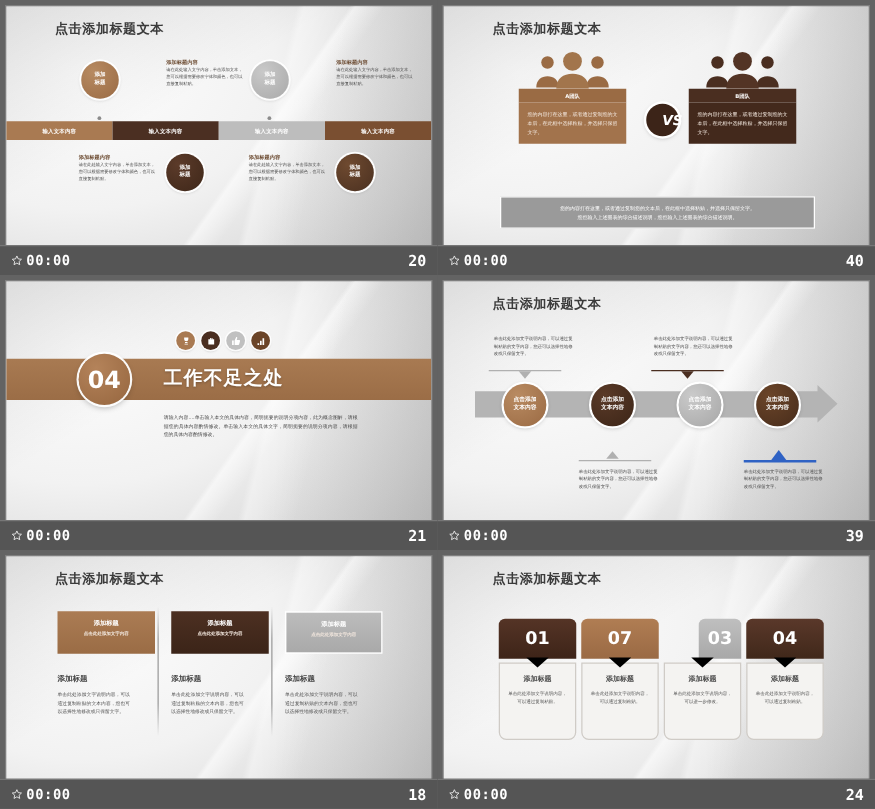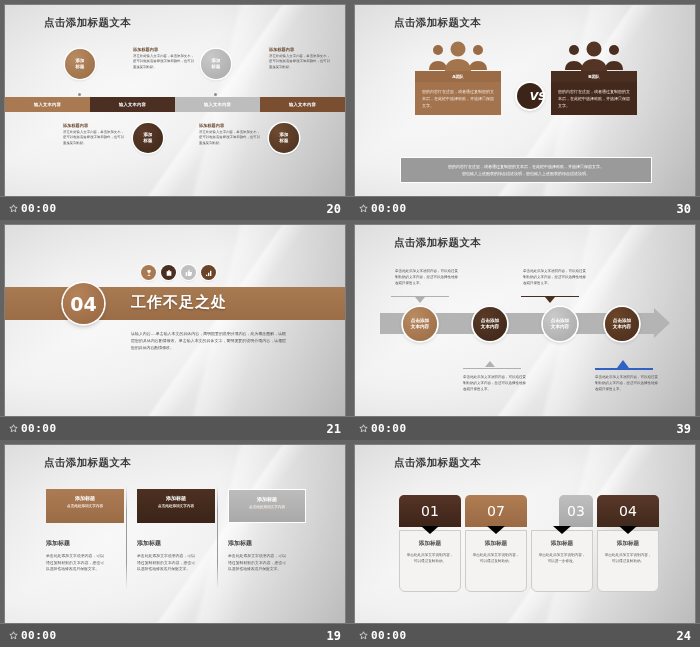--- a/index.html
+++ b/index.html
@@ -192,21 +192,21 @@
   .c3-h { margin-top: 16px; font-size: 6px; font-weight: bold; color: #454545; }
   .c3-p { margin-top: 5px; font-size: 3.8px; line-height: 1.75; color: #4f4f4f; text-align: justify; width: 58px; }
   .c3-div { position: absolute; top: 40px; width: 1px; height: 104px;
             background: linear-gradient(180deg, rgba(150,150,150,0), #9a9a9a 25%, #9a9a9a 75%, rgba(150,150,150,0)); }
 
   
   .n4 { position: absolute; top: 50px; width: 62px; }
   .n4-tab {
     height: 32px; border-radius: 5px 5px 0 0;
     display: flex; align-items: center; justify-content: center;
-    color: #fff; font-size: 14px; font-weight: normal;
+    color: #fff; font-size: 14px; font-weight: bold;
     font-family: "DejaVu Sans", "Liberation Sans", sans-serif;
   }
   .n4-notch { position: relative; height: 7px; }
   .n4-notch i {
     position: absolute; left: 50%; top: -1px; transform: translateX(-50%);
     width: 0; height: 0;
     border-left: 9px solid transparent; border-right: 9px solid transparent;
     border-top: 8px solid;
   }
   .n4-body {
@@ -351,21 +351,21 @@
         <span>您也输入上述图表的综合描述说明，您也输入上述图表的综合描述说明。</span>
       </div>
     </div>
     <div class="footer">
       <div class="timer">
         <svg class="star-icon" viewBox="0 0 24 24">
             <path fill="none" stroke="#e8e8e8" stroke-width="2" d="M12 2l2.9 6.3 6.9.8-5.1 4.7 1.4 6.8L12 17.2 5.9 20.6l1.4-6.8L2.2 9.1l6.9-.8z"></path>
           </svg>
         <span class="time-text">00:00</span>
       </div>
-      <span class="page-num">30</span>
+      <span class="page-num">40</span>
     </div>
   </div>
 
   <div class="cell">
     <div class="slide">
       <div class="sec-icons">
         <div class="sec-icon i0">
           <svg viewBox="0 0 24 24">
               <path d="M7 3h10v4a5 5 0 0 1-10 0zM9 14h6v2H9zM8 18h8v2H8z"></path>
             </svg>
@@ -489,21 +489,21 @@
         <div class="c3-p">单击此处添加文字说明内容，可以通过复制粘贴的文本内容，您也可以选择性地修改或只保留文字。</div>
       </div>
     </div>
     <div class="footer">
       <div class="timer">
         <svg class="star-icon" viewBox="0 0 24 24">
             <path fill="none" stroke="#e8e8e8" stroke-width="2" d="M12 2l2.9 6.3 6.9.8-5.1 4.7 1.4 6.8L12 17.2 5.9 20.6l1.4-6.8L2.2 9.1l6.9-.8z"></path>
           </svg>
         <span class="time-text">00:00</span>
       </div>
-      <span class="page-num">19</span>
+      <span class="page-num">18</span>
     </div>
   </div>
 
   <div class="cell">
     <div class="slide">
       <div class="s-title">点击添加标题文本</div>
 
       <div class="n4" style="left:44px">
         <div class="n4-tab k-0">01</div>
         <div class="n4-notch">

